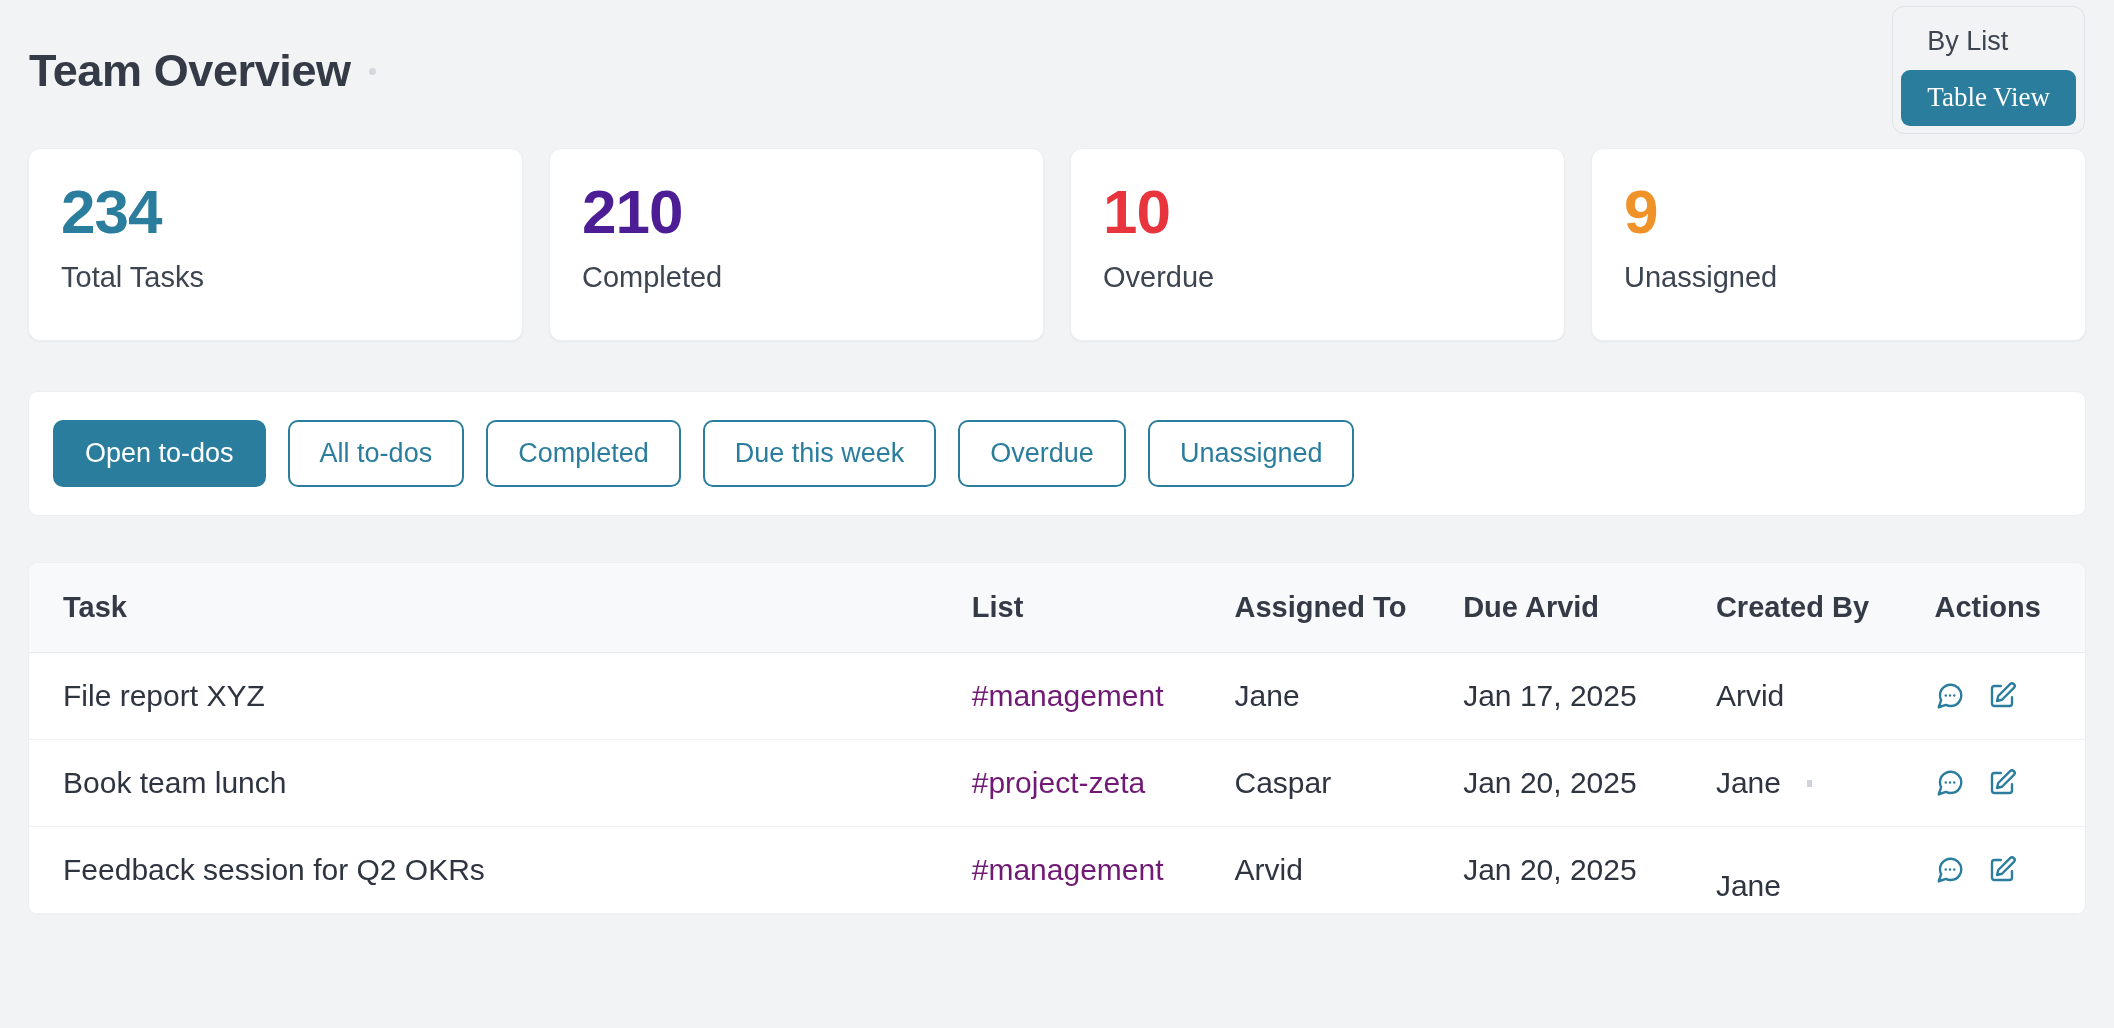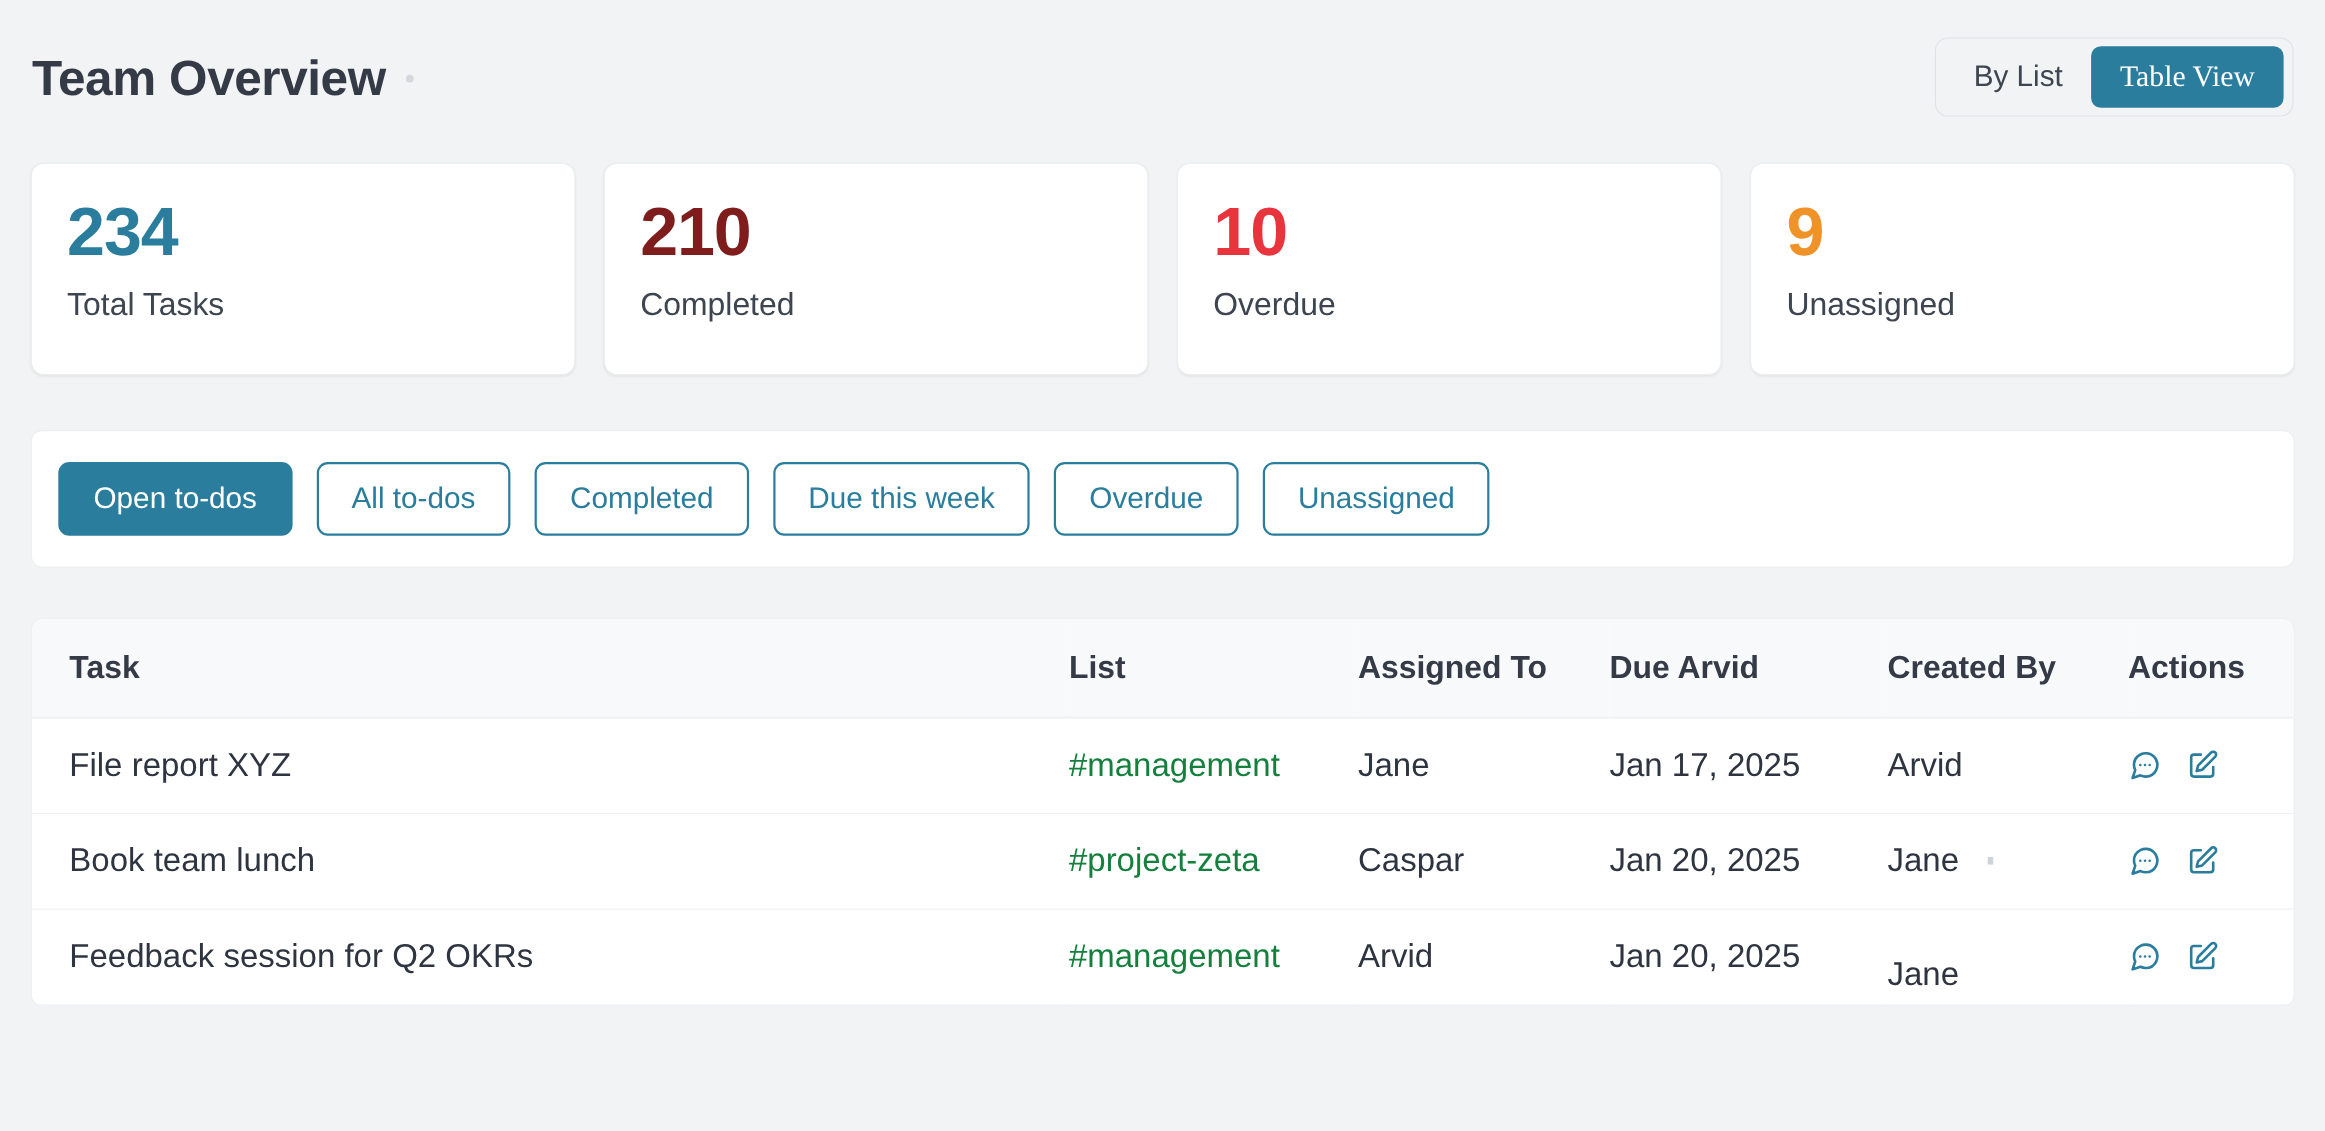--- a/index.html
+++ b/index.html
@@ -51,20 +51,21 @@
   }
 
   .view-toggle {
     display: flex;
     align-items: flex-start;
     background: #f2f3f4;
     border: 1px solid #e0e2e6;
     border-radius: 12px;
     padding: 7px 8px;
     gap: 0;
+    flex-direction: column;
   }
   .view-toggle-btn {
     font-family: "Liberation Sans", sans-serif;
     font-size: 27px;
     color: #3d4551;
     background: transparent;
     border: none;
     padding: 13px 26px;
     border-radius: 9px;
     cursor: pointer;
@@ -178,21 +179,21 @@
   .col-list    { width: 262px; }
   .col-assign  { width: 228px; }
   .col-due     { width: 252px; }
   .col-created { width: 218px; }
   .col-actions { width: 150px; }
 
   td.col-task { padding-left: 34px !important; }
   th.col-task { padding-left: 34px !important; }
 
   .list-tag {
-    color: #15803d;
+    color: #701a75;
     text-decoration: none;
     cursor: pointer;
     font-size: 30px;
   }
   .actions-cell {
     display: flex;
     align-items: center;
     gap: 22px;
   }
   .icon-btn {
@@ -227,21 +228,21 @@
       <button class="view-toggle-btn active">Table View</button>
     </div>
   </div>
 
   <div class="stats-row">
     <div class="stat-card">
       <div class="stat-value" style="color:#2b7d9e">234</div>
       <div class="stat-label">Total Tasks</div>
     </div>
     <div class="stat-card">
-      <div class="stat-value" style="color:#7f1d1d">210</div>
+      <div class="stat-value" style="color:#4c1d95">210</div>
       <div class="stat-label">Completed</div>
     </div>
     <div class="stat-card">
       <div class="stat-value" style="color:#e8343c">10</div>
       <div class="stat-label">Overdue</div>
     </div>
     <div class="stat-card">
       <div class="stat-value" style="color:#ef9227">9</div>
       <div class="stat-label">Unassigned</div>
     </div>

